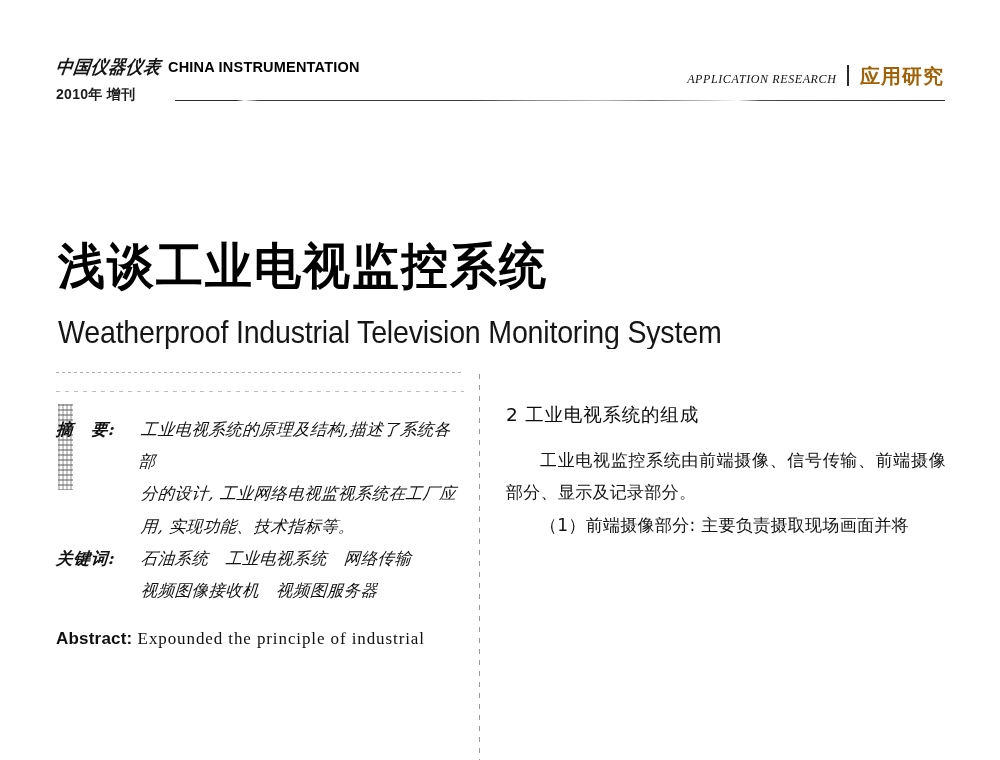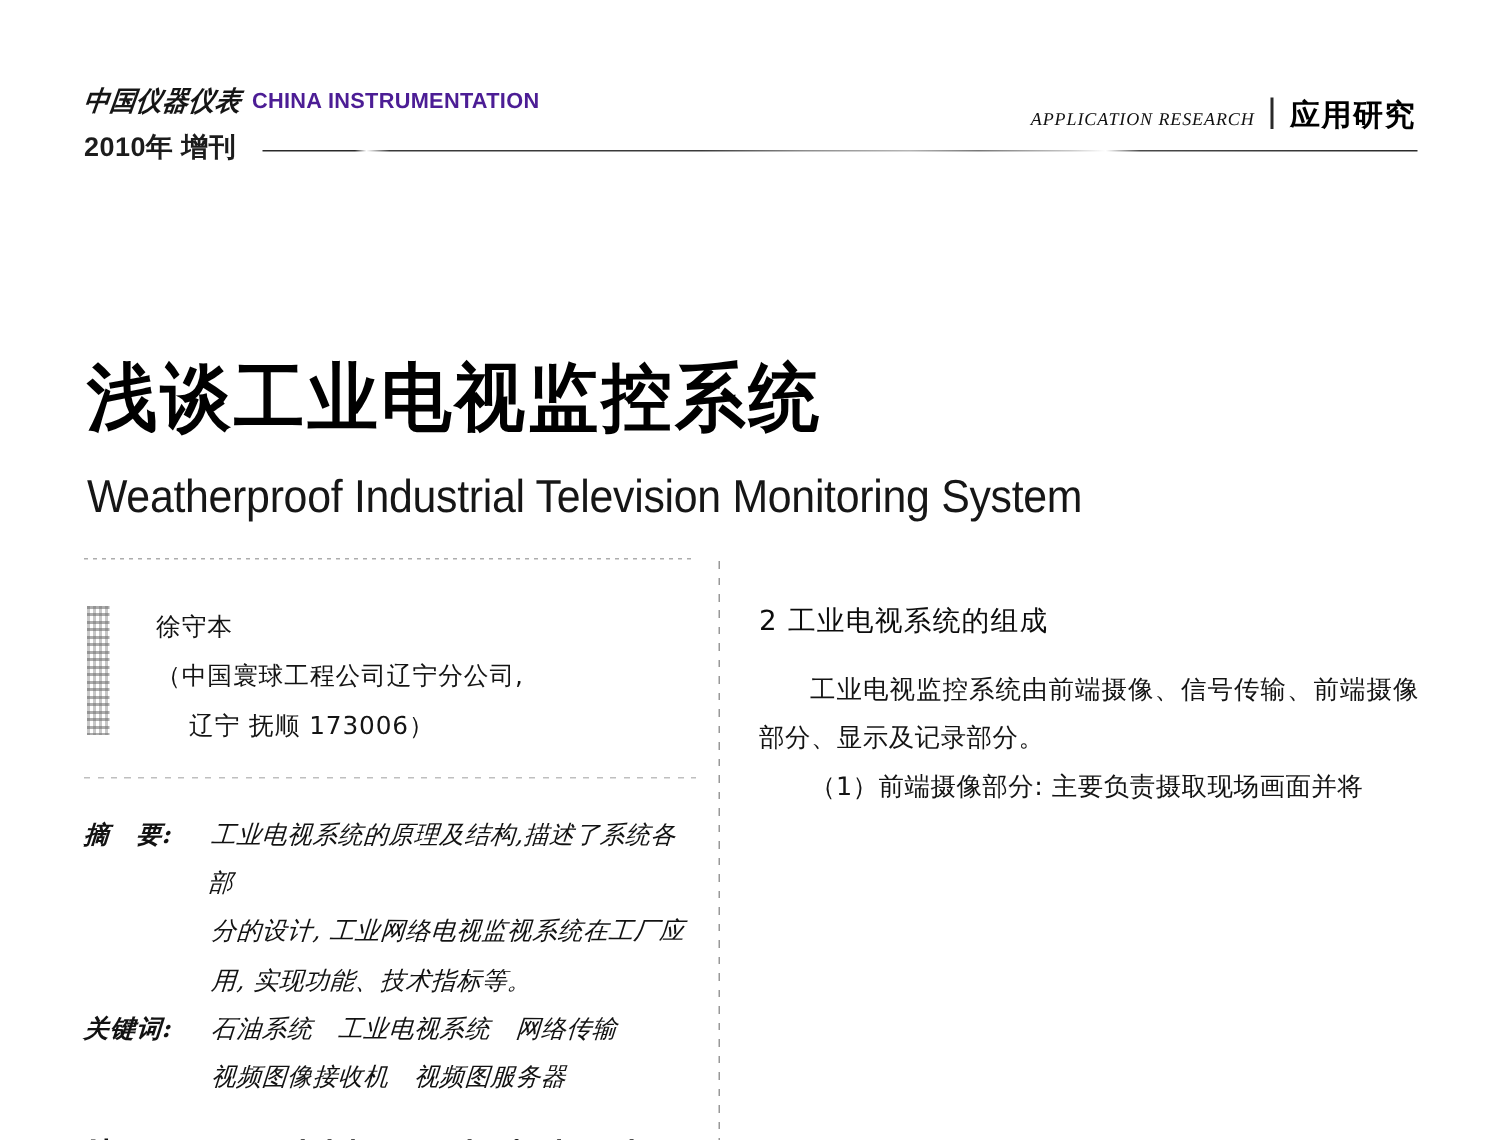--- a/index.html
+++ b/index.html
@@ -39,29 +39,29 @@
     letter-spacing: 0.5px;
     color: #151515;
     display: inline-block;
     transform: skewX(-7deg) scale(1.0, 1.06);
   }
   .journal-en {
     font-family: "Liberation Sans", sans-serif;
     font-size: 14.5px;
     font-weight: 600;
     letter-spacing: 0.2px;
-    color: #4c1d95;
+    color: #000000;
     margin-left: 7px;
     position: relative;
     top: -1px;
   }
   .issue-line {
     margin-top: 7px;
     font-family: "Liberation Sans", sans-serif;
-    font-size: 18px;
+    font-size: 14px;
     font-weight: 600;
     color: #1c1c1c;
     letter-spacing: 0.3px;
   }
 
   .masthead-right {
     position: absolute;
     right: 56px;
     top: 62px;
     display: flex;
@@ -81,21 +81,21 @@
     height: 21px;
     background: #2a2a2a;
     position: relative;
     top: 3px;
   }
   .section-cn {
     font-family: "DejaVu Sans", sans-serif;
     font-size: 20px;
     font-weight: 700;
     letter-spacing: 1px;
-    color: #000000;
+    color: #a16207;
   }
 
   .head-rule {
     position: absolute;
     left: 175px;
     top: 100px;
     width: 770px;
     height: 1px;
     background: linear-gradient(90deg,
       #2a2a2a 0%, #2a2a2a 8%,
@@ -297,25 +297,20 @@
   <h1 class="title-cn">浅谈工业电视监控系统</h1>
   <h2 class="title-en">Weatherproof Industrial Television Monitoring System</h2>
 
   <div class="col-divider"></div>
   <div class="scan-smudge"></div>
 
   <div class="col-left">
 
     <div class="faint-rule"></div>
 
-    <div class="author-block">
-      <div>徐守本</div>
-      <div class="author-affil">（中国寰球工程公司辽宁分公司,</div>
-      <div class="author-addr">辽宁 抚顺 173006）</div>
-    </div>
 
     <div class="faint-rule r2" style="margin-top:18px;"></div>
 
     <div class="meta-block">
       <div class="meta-row">
         <span class="meta-label wide">摘　要:</span>
         <span class="meta-body">工业电视系统的原理及结构,描述了系统各部</span>
       </div>
       <div class="meta-cont">分的设计, 工业网络电视监视系统在工厂应</div>
       <div class="meta-cont">用, 实现功能、技术指标等。</div>

